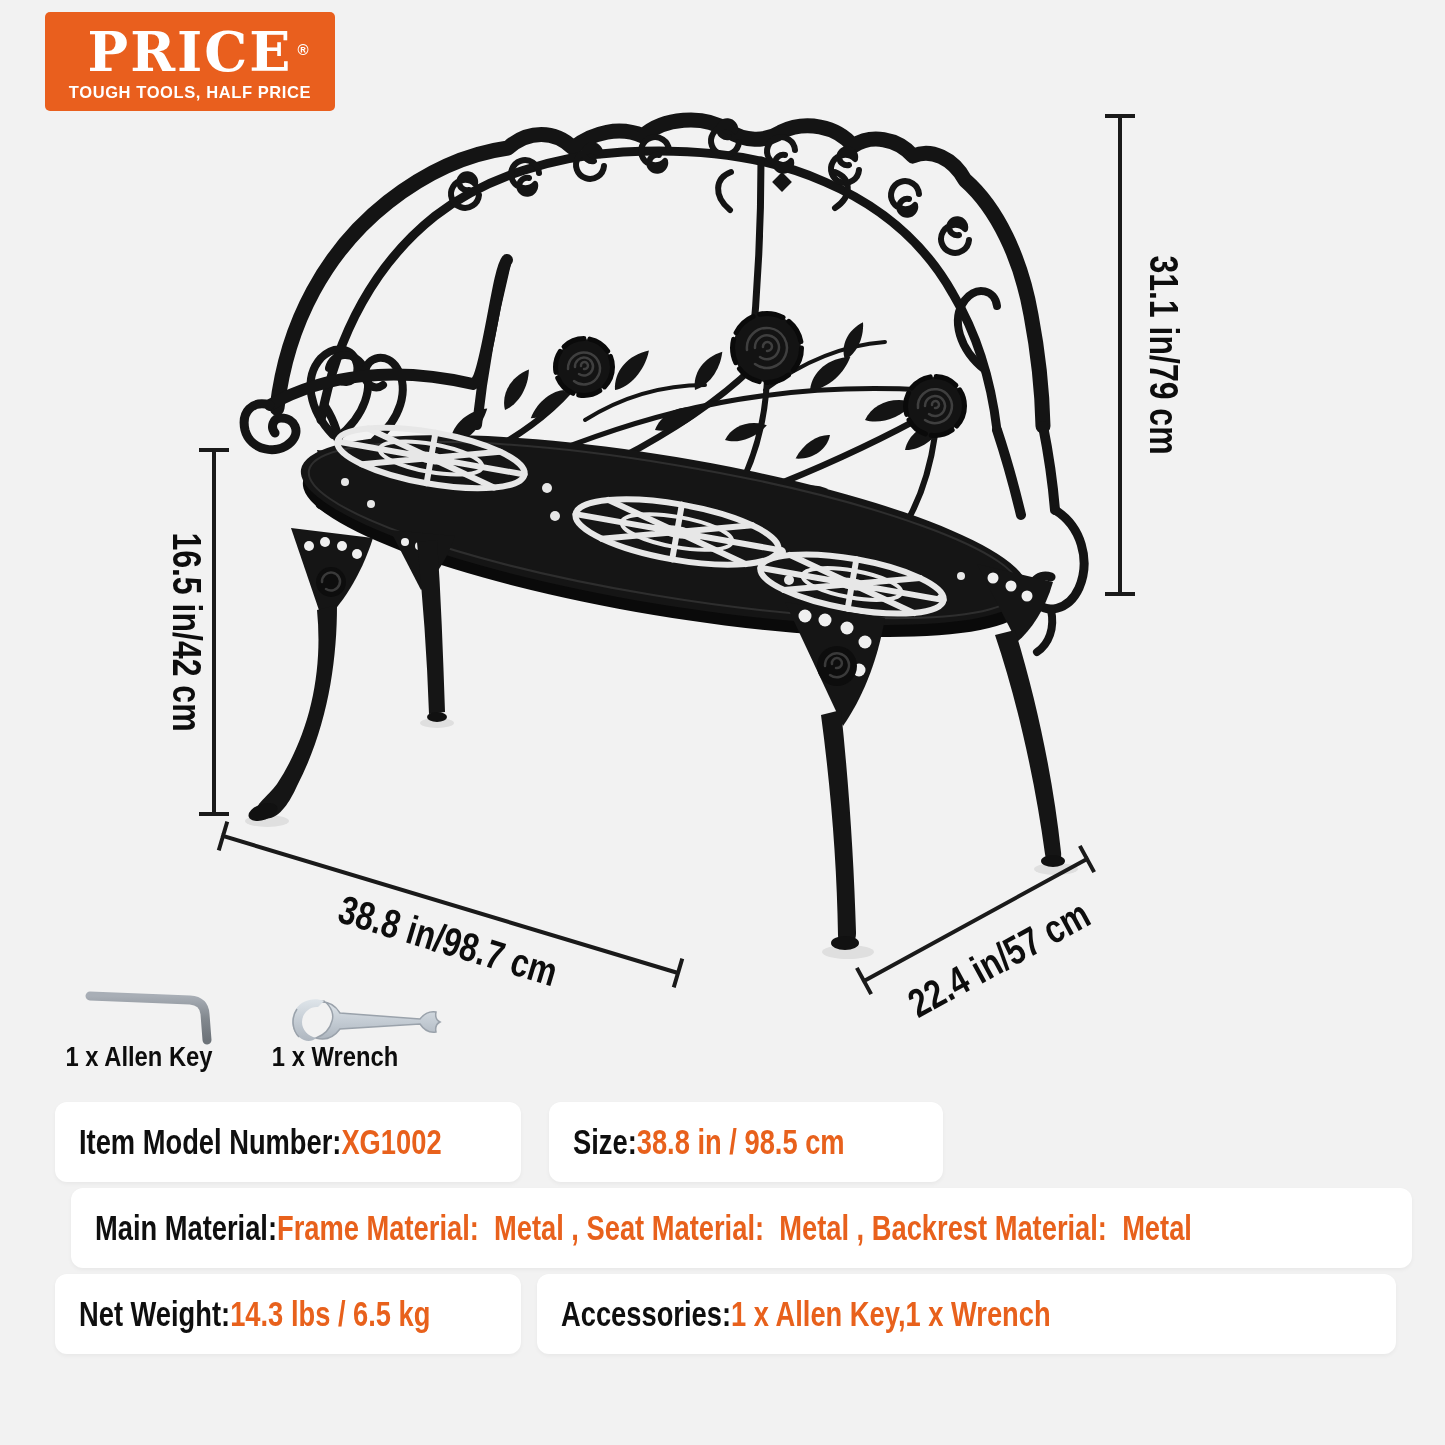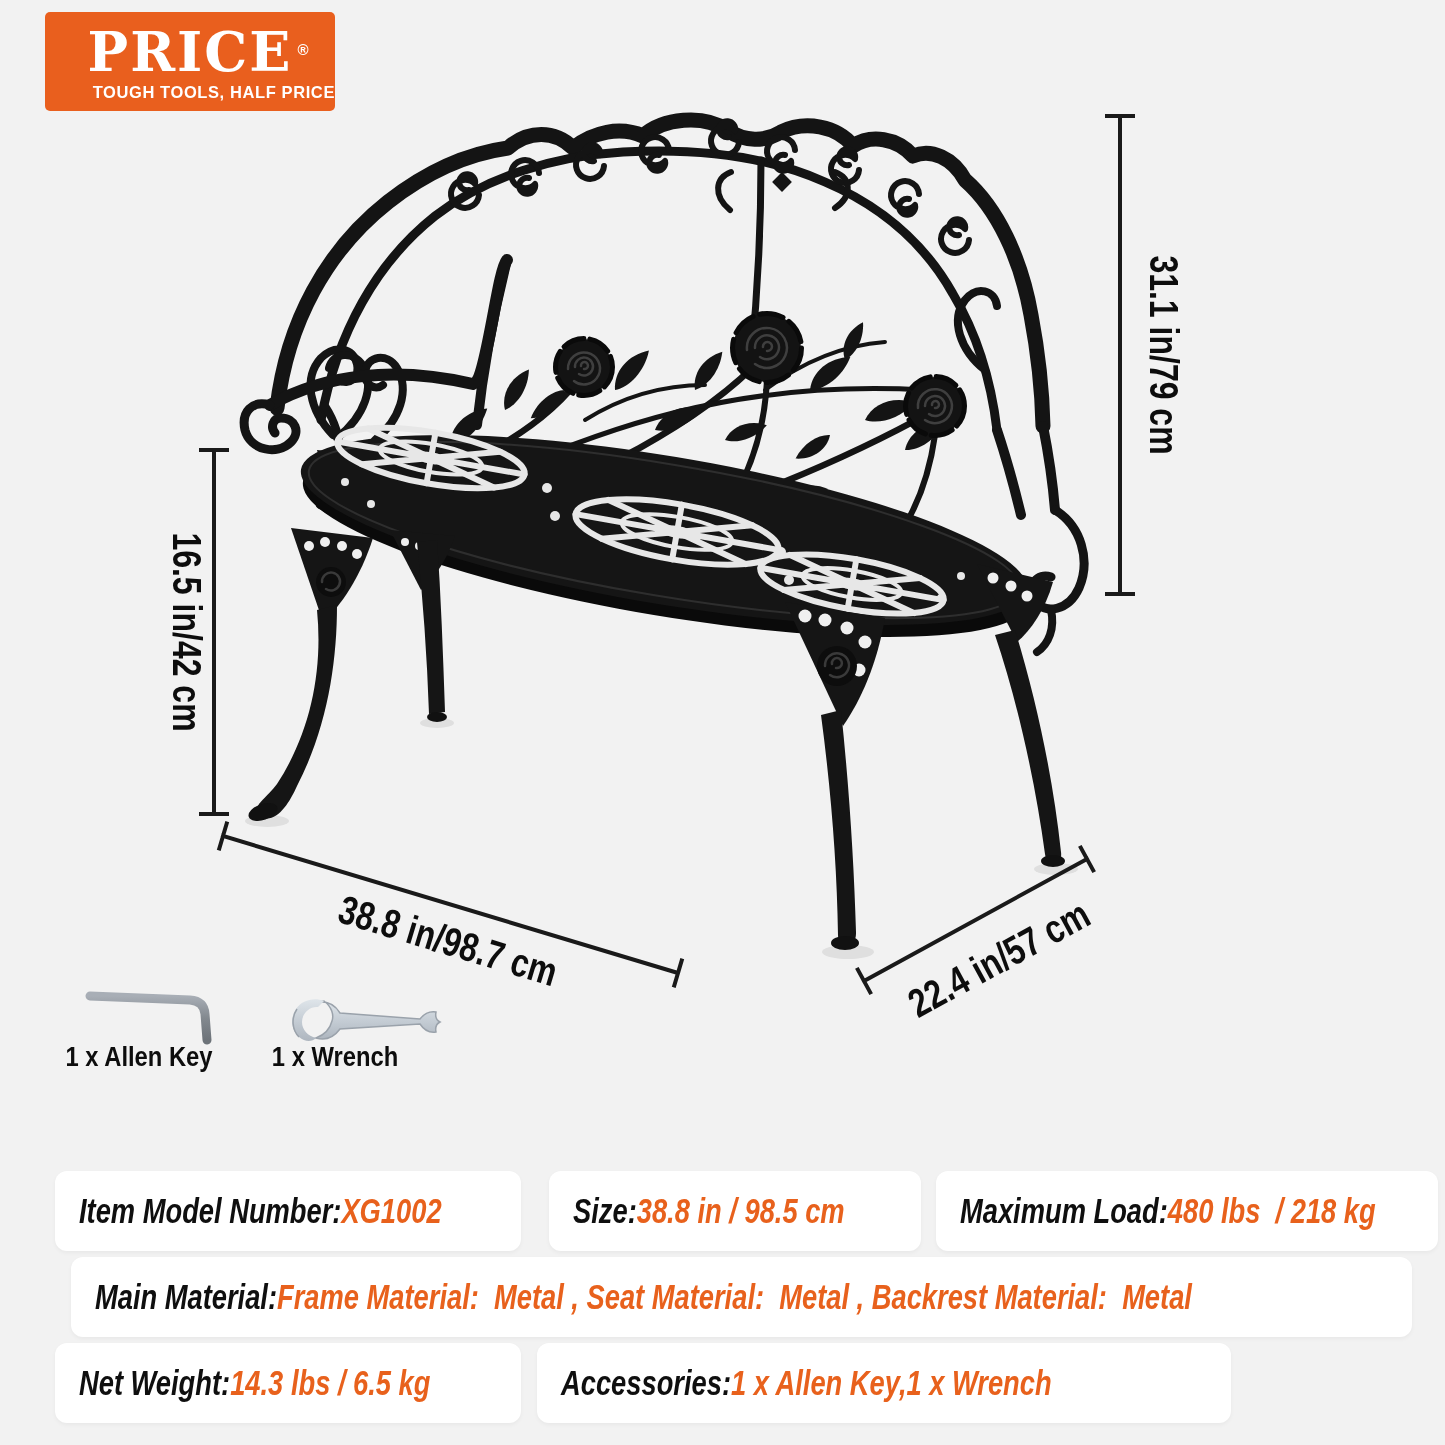--- a/index.html
+++ b/index.html
@@ -14,51 +14,51 @@
   
   .logo{
     position:absolute;left:45px;top:12px;width:290px;height:99px;
     background:var(--logo-bg);border-radius:5px;text-align:center;color:#fff;
   }
   .logo .word{
     font-family:"DejaVu Serif", serif;font-weight:bold;font-size:54px;
     letter-spacing:2px;line-height:60px;margin-top:10px;position:relative;display:inline-block;
   }
   .logo .reg{position:absolute;top:-2px;right:-18px;font-size:15px;font-family:"Liberation Sans",sans-serif;}
-  .logo .tag{font-size:16.5px;font-weight:bold;letter-spacing:0.6px;margin-top:1px;text-align:right;}
+  .logo .tag{font-size:16.5px;font-weight:bold;letter-spacing:0.6px;margin-top:1px;}
   
   .dim{
     position:absolute;font-weight:bold;font-size:40px;color:#0d0d0d;white-space:nowrap;
   }
   .dim-h  {left:1163px;top:355px;transform:translate(-50%,-50%) rotate(90deg) scaleX(.8);}
   .dim-sh {left:186px; top:632px;transform:translate(-50%,-50%) rotate(90deg) scaleX(.8);}
   .dim-w  {left:448px; top:941px;transform:translate(-50%,-50%) rotate(16.8deg) scaleX(.8);}
   .dim-d  {left:999px; top:959px;transform:translate(-50%,-50%) rotate(-28.6deg) scaleX(.8);}
   
   .tool-label{
     position:absolute;font-weight:bold;font-size:27px;color:#0d0d0d;white-space:nowrap;
     transform:translateX(-50%) scaleX(.88);
   }
   
-  .spec{position:absolute;left:55px;top:1171px;width:1341px;font-style:italic;}
+  .spec{position:absolute;left:55px;top:1102px;width:1341px;}
   .spec-row{display:flex;margin-bottom:6px;}
   .card{
     background:#fff;border-radius:12px;height:80px;display:flex;align-items:center;
     padding-left:24px;box-shadow:0 2px 4px rgba(0,0,0,.045);
   }
   .cond{display:inline-block;transform:scaleX(.78);transform-origin:0 50%;
         white-space:pre;font-weight:bold;font-size:35px;}
   .lbl{color:#0f0f0f;}
   .val{color:var(--accent);}
   .w-model{width:466px;margin-right:16px;}
   .w-size{width:394px;margin-right:15px;margin-left:12px;}
   .w-load{width:502px;}
   .w-full{width:1341px;margin-left:16px;}
   .w-weight{width:466px;margin-right:16px;}
-  .w-acc{width:694px;}
+  .w-acc{width:859px;}
   svg{display:block;}
 </style>
 </head>
 <body>
 
 <div class="logo">
   <div class="word"><span>PRICE</span><span class="reg">®</span></div>
   <div class="tag">TOUGH TOOLS, HALF PRICE</div>
 </div>
 
@@ -315,23 +315,20 @@
 <div class="tool-label" style="left:335px;top:1042px">1 x Wrench</div>
 
 <div class="spec">
   <div class="spec-row">
     <div class="card w-model">
       <span class="cond"><span class="lbl">Item Model Number:</span><span class="val">XG1002</span></span>
     </div>
     <div class="card w-size">
       <span class="cond"><span class="lbl">Size:</span><span class="val">38.8 in / 98.5 cm</span></span>
     </div>
-    <div class="card w-load">
-      <span class="cond"><span class="lbl">Maximum Load:</span><span class="val">480 lbs  / 218 kg</span></span>
-    </div>
   </div>
   <div class="spec-row">
     <div class="card w-full">
       <span class="cond"><span class="lbl">Main Material:</span><span class="val">Frame Material:  Metal , Seat Material:  Metal , Backrest Material:  Metal</span></span>
     </div>
   </div>
   <div class="spec-row">
     <div class="card w-weight">
       <span class="cond"><span class="lbl">Net Weight:</span><span class="val">14.3 lbs / 6.5 kg</span></span>
     </div>

